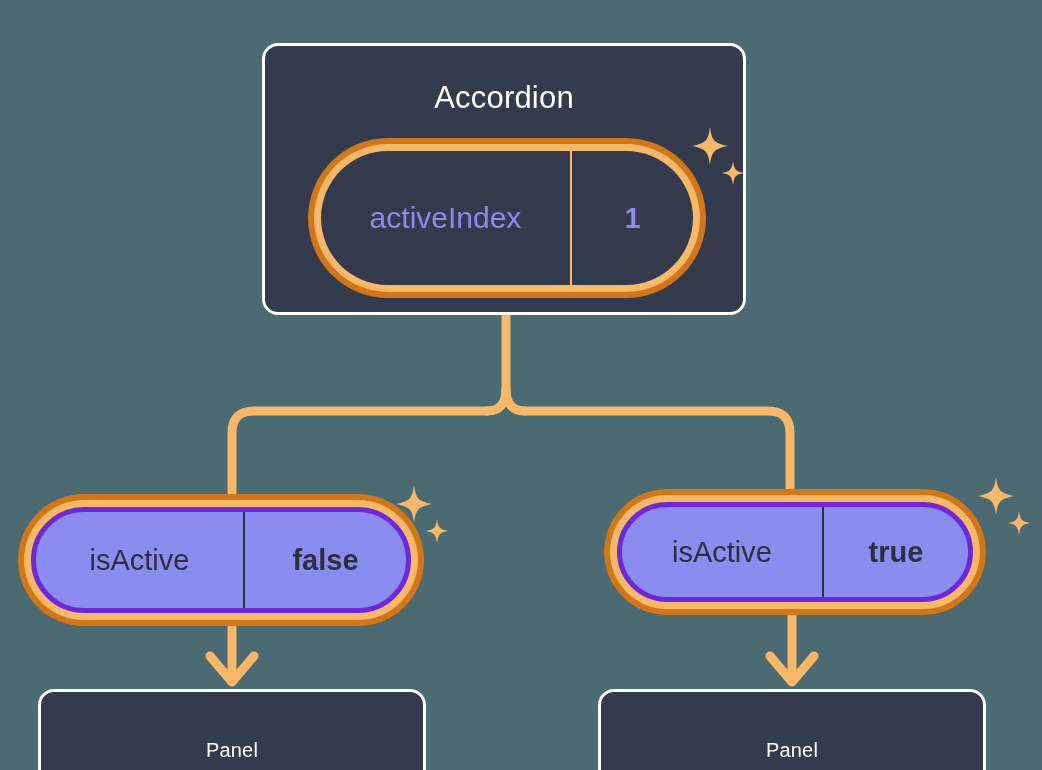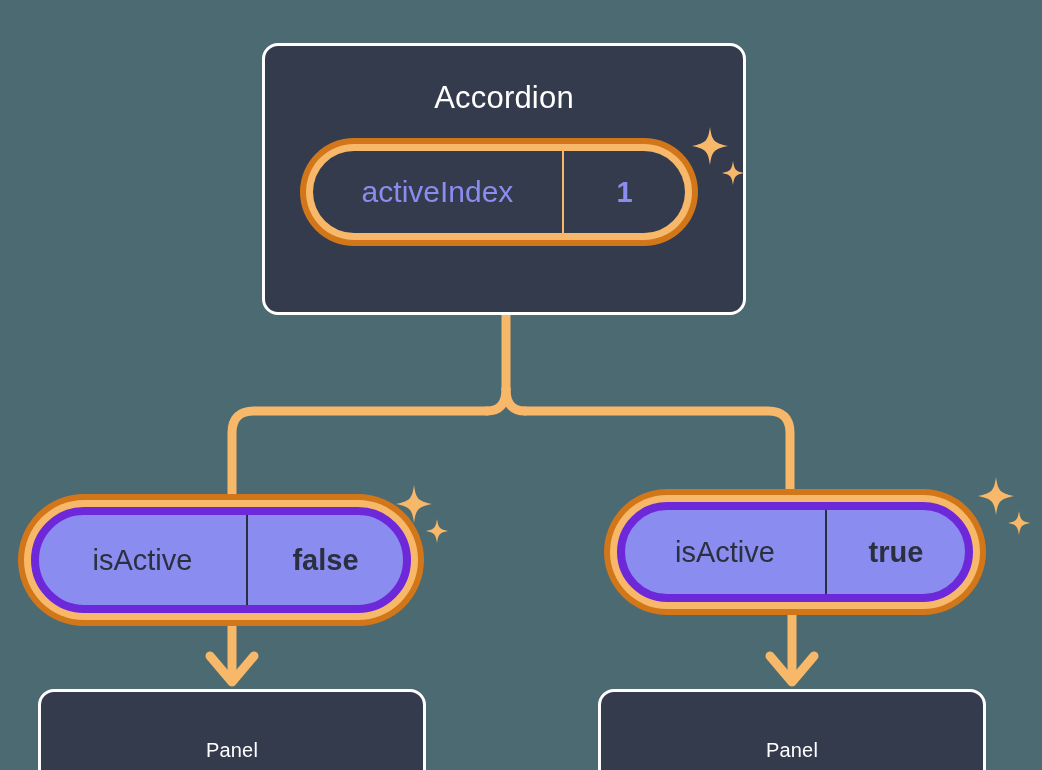--- a/index.html
+++ b/index.html
@@ -116,38 +116,38 @@
   .pill.dark .pill-val {
     color: #8b8cf0;
     font-size: 29px;
     font-weight: 700;
     border-left: 2px solid #f8b869;
   }
 
   
   .pill.purple .pill-body {
     background: #8b8cf0;
-    border: 8px solid #6d28d9;
+    border: 5px solid #6d28d9;
   }
   .pill.purple .pill-key {
     color: #2b3040;
     font-size: 29px;
     font-weight: 400;
   }
   .pill.purple .pill-val {
     color: #2b3040;
     font-size: 29px;
     font-weight: 700;
     border-left: 2px solid #2b3040;
   }
 
   
   #pill-active-index {
-    left: 300px; top: 97px;
-    width: 398px; height: 108px;
+    left: 308px; top: 97px;
+    width: 398px; height: 160px;
   }
   #pill-active-index .pill-key { flex: 0 0 249px; }
   #pill-active-index .pill-val { flex: 1 1 auto; }
 
   #pill-is-active-left {
     left: 18px; top: 453px;
     width: 406px; height: 132px;
   }
   #pill-is-active-left .pill-key { flex: 0 0 207px; }
   #pill-is-active-left .pill-val { flex: 1 1 auto; }

